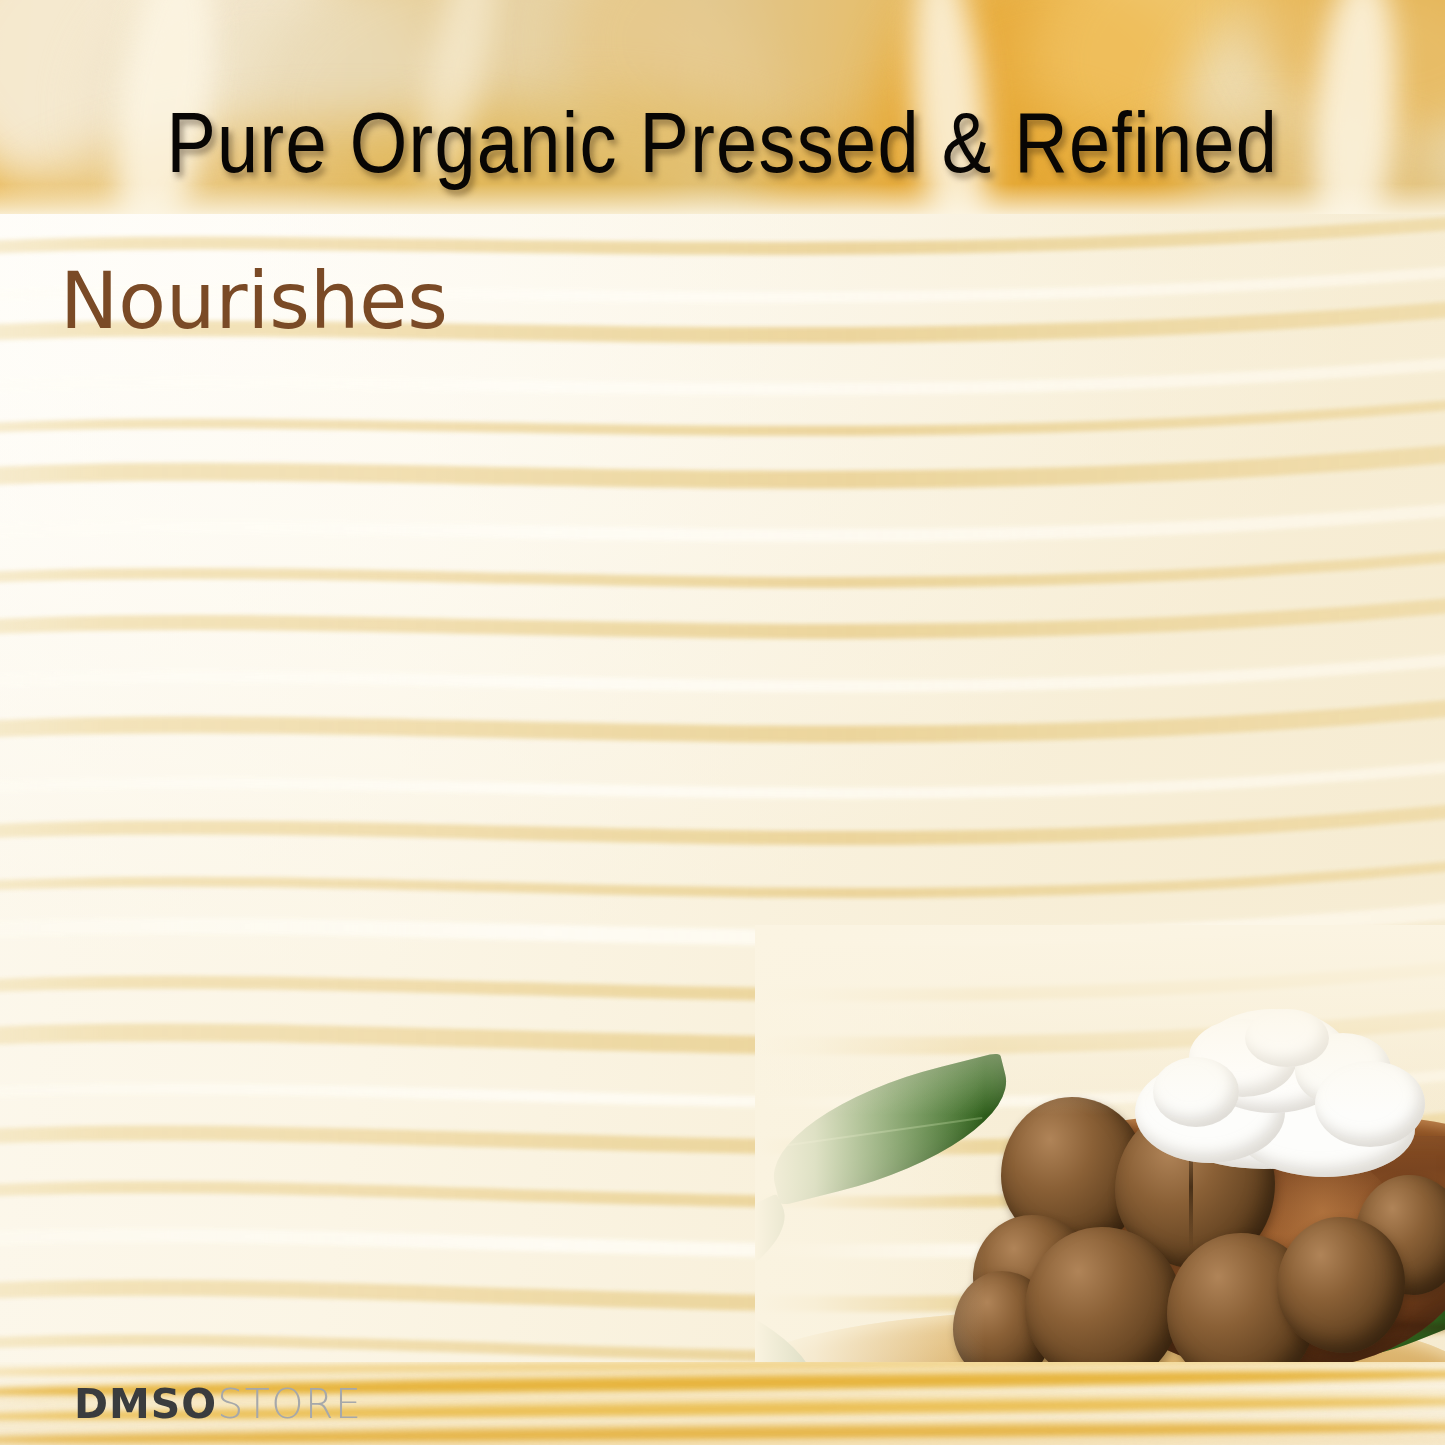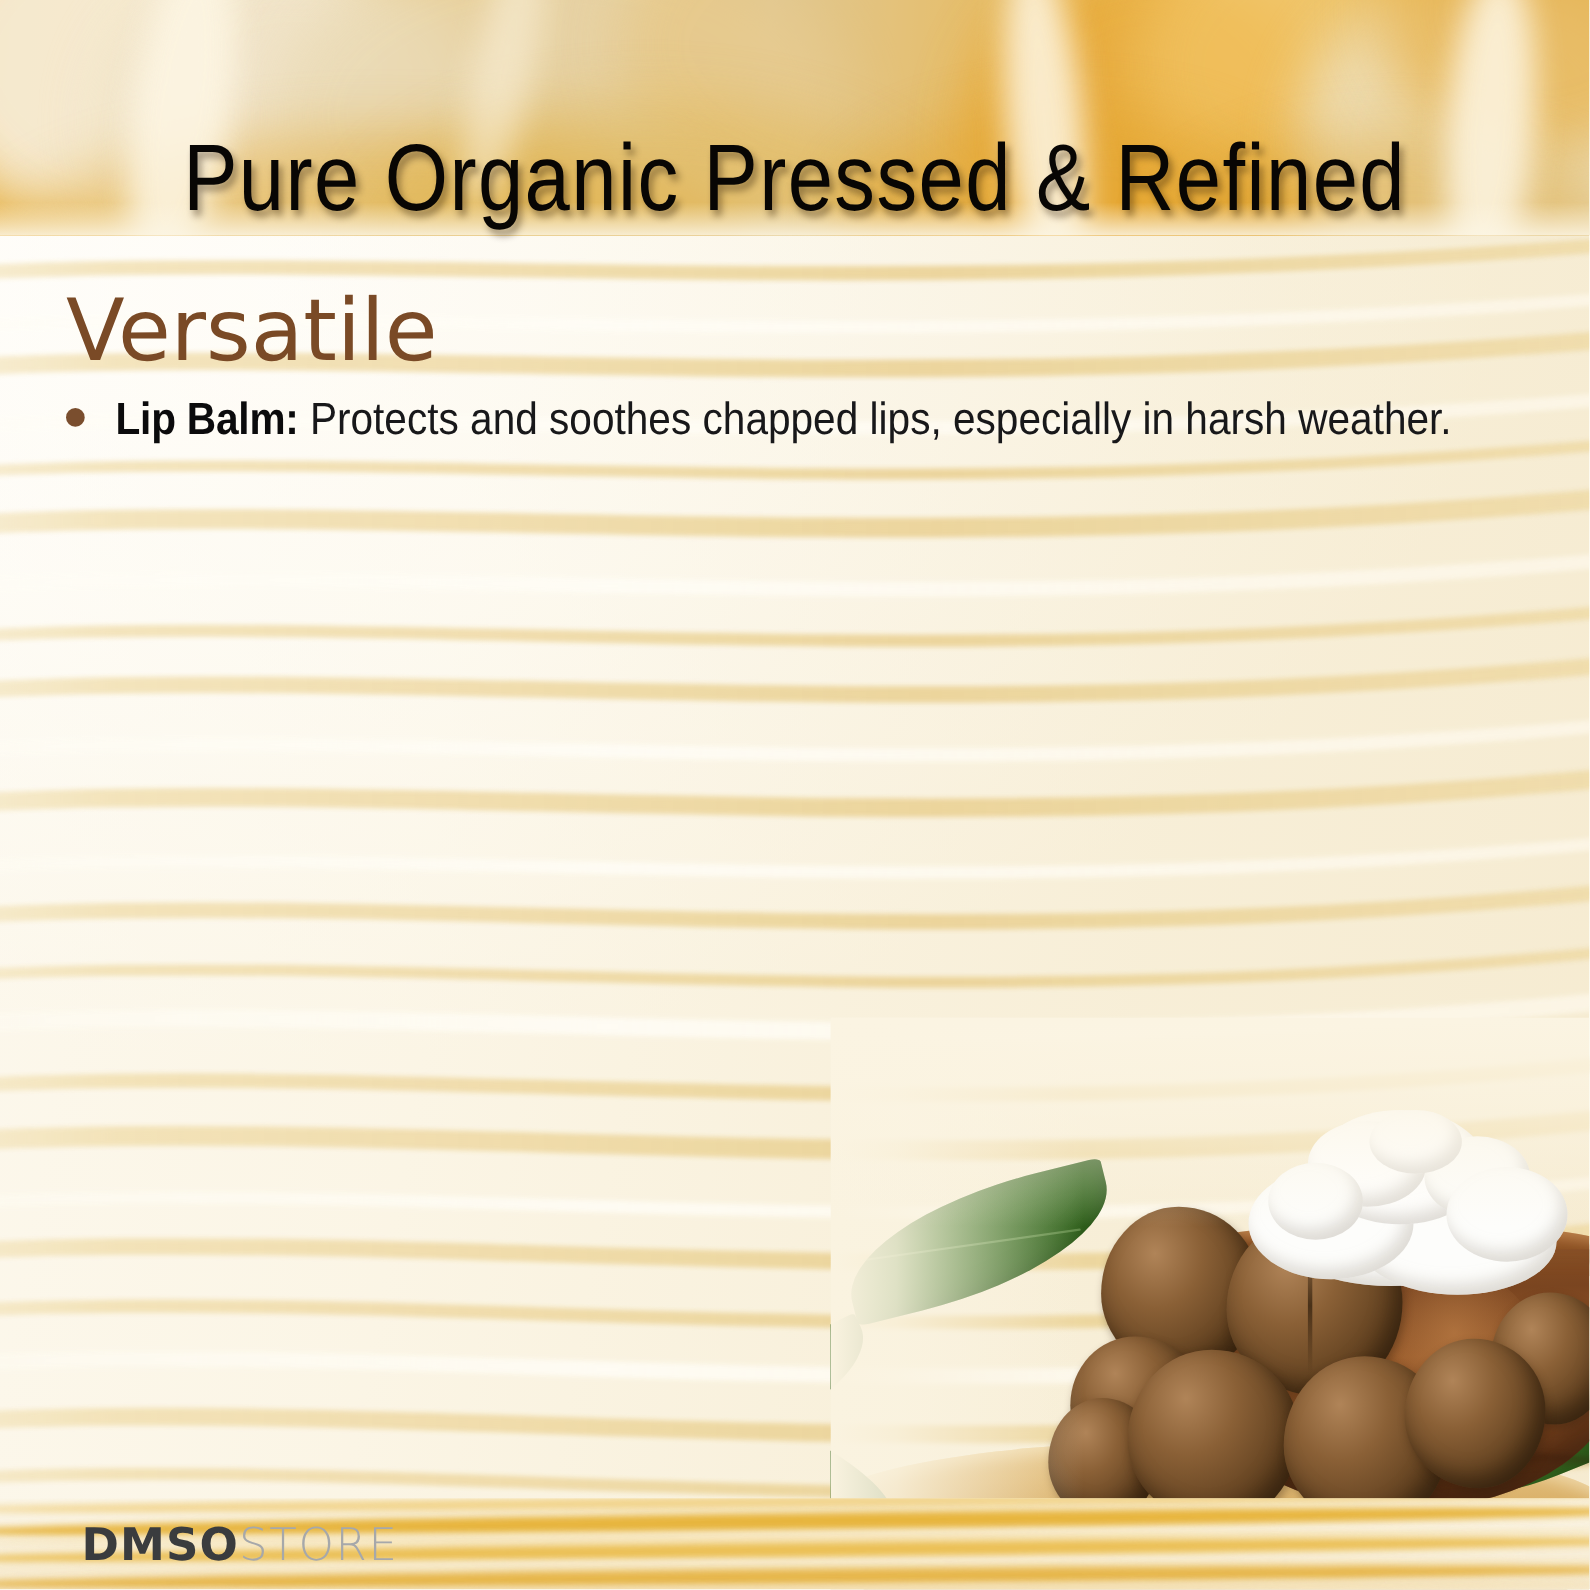--- a/index.html
+++ b/index.html
@@ -66,21 +66,20 @@
   .header-bottom-fade{
     position:absolute; left:0; bottom:0; width:100%; height:30px;
     background:linear-gradient(180deg, rgba(250,240,215,0) 0%, rgba(252,246,229,.85) 100%);
   }
 
   .header-title{
     position:absolute; left:0; top:0; width:1445px; height:214px;
     display:flex; align-items:flex-end; justify-content:center;
     padding-bottom:22px;
     z-index:6;
-    margin-top:20px;
   }
   .header-title span{
     font-family:"Liberation Sans", sans-serif;
     font-size:86px;
     font-weight:400;
     letter-spacing:1.5px;
     color:#080604;
     transform:scaleX(.86);
     transform-origin:center bottom;
     white-space:nowrap;
@@ -424,27 +423,23 @@
       <div class="hb-streak st2"></div>
     <div class="hb-streak st3"></div>
       <div class="hb-streak st4"></div>
     <div class="header-bottom-fade"></div>
   </div>
   <div class="header-title">
     <span>Pure Organic Pressed &amp; Refined</span>
   </div>
 
   <div class="content">
-    <div class="versatile">Versatile</div>
+    <div class="versatile">Nourishes</div>
 
     <ul class="benefits">
-      <li>
-        <span class="dot"></span>
-        <span class="txt"><b>Lip Balm:</b><span> Protects and soothes chapped lips, especially in harsh weather.</span></span>
-      </li>
     </ul>
   </div>
 
   <div class="footer-band">
     <div class="fstripe fs1"></div>
       <div class="fstripe fs2"></div>
     <div class="fstripe fs3"></div>
       <div class="fstripe fs4"></div>
     <div class="fstripe fs5"></div>
       <div class="fstripe fs6"></div>

